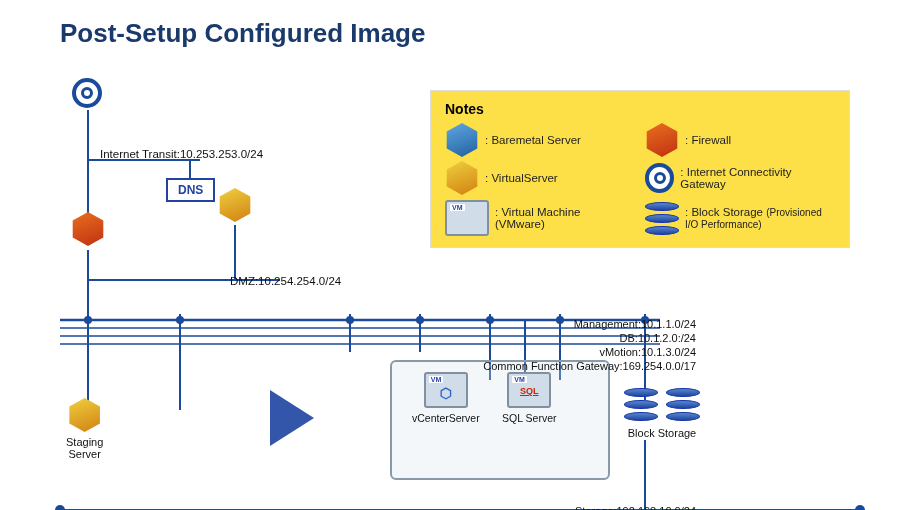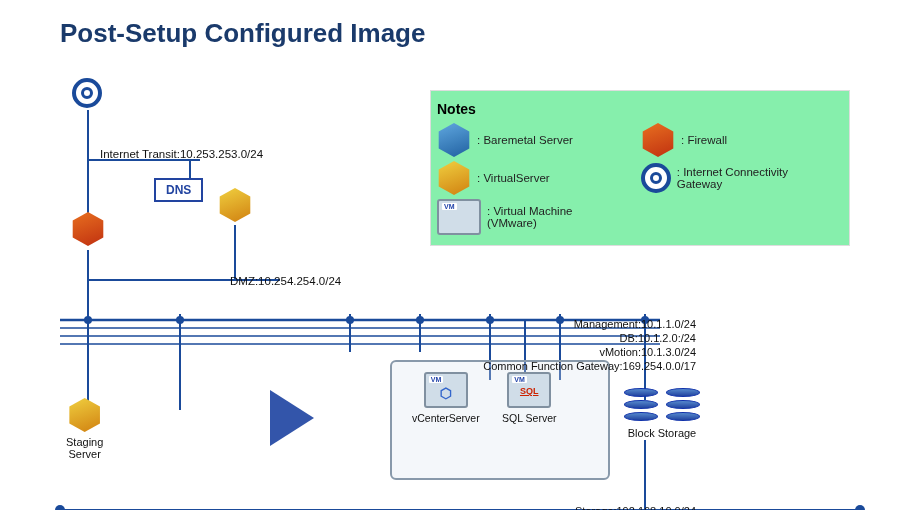--- a/index.html
+++ b/index.html
@@ -20,23 +20,23 @@
       top: 18px;
       left: 60px;
     }
 
     
     .notes-box {
       position: absolute;
       top: 90px;
       left: 430px;
       width: 420px;
-      background: #86efac;
+      background: #fde047;
       border: 1px solid #ddd;
-      padding: 10px 14px 10px 6px;
+      padding: 10px 14px 10px 14px;
       font-size: 12px;
     }
     .notes-title {
       font-weight: bold;
       font-size: 14px;
       margin-bottom: 6px;
     }
     .notes-grid {
       display: grid;
       grid-template-columns: 1fr 1fr;
@@ -231,20 +231,28 @@
         <div class="gw-icon-inner"></div>
       </div>
       <span class="label">: Internet Connectivity Gateway</span>
     </div>
 
     <div class="notes-item">
       <div class="vm-icon">
         <div class="vm-label-tag">VM</div>
       </div>
       <span class="label">: Virtual Machine<br>(VMware)</span>
+    </div>
+    <div class="notes-item">
+      <div class="bs-icon">
+        <div class="bs-disk"></div>
+        <div class="bs-disk"></div>
+        <div class="bs-disk"></div>
+      </div>
+      <span class="label">: Block Storage <span style="font-size:10px">(Provisioned I/O Performance)</span></span>
     </div>
   </div>
 </div>
 
 <div class="diagram">
 
   <svg class="diagram-svg">
 
     <line x1="88" y1="50" x2="88" y2="100" stroke="#1a4a9a" stroke-width="2"></line>
 
@@ -304,21 +312,21 @@
   </svg>
 
   <div class="comp" style="left:72px; top:18px;">
     <div class="gw-icon">
       <div class="gw-icon-inner"></div>
     </div>
   </div>
 
   <div style="position:absolute; left:100px; top:88px; font-size:11.5px; color:#111;">Internet Transit:10.253.253.0/24</div>
 
-  <div class="comp" style="left:154px; top:118px;">
+  <div class="comp" style="left:166px; top:118px;">
     <div class="dns-box">DNS</div>
   </div>
 
   <div class="comp" style="left:71px; top:152px;">
     <div class="fw-icon"></div>
   </div>
 
   <div class="comp" style="left:218px; top:128px;">
     <div class="vs-icon"></div>
   </div>

